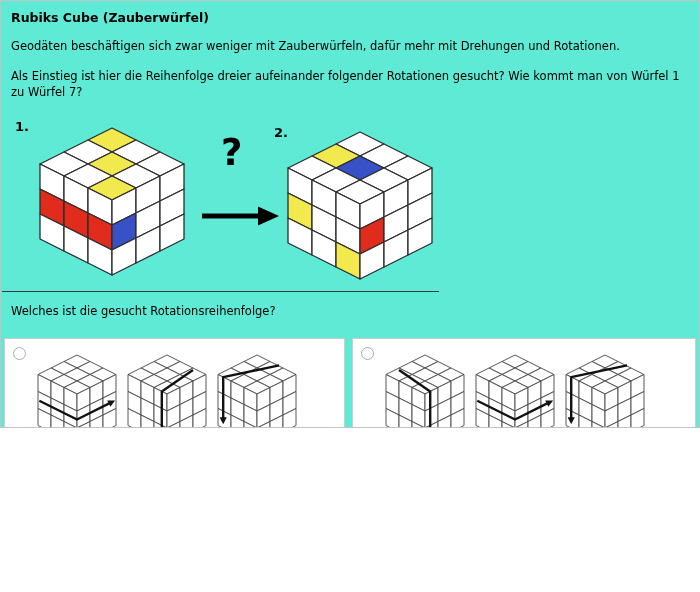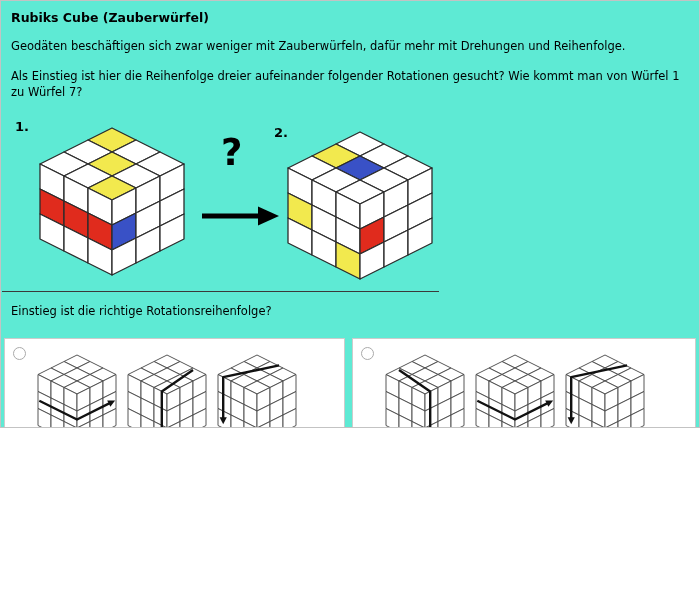--- a/index.html
+++ b/index.html
@@ -22,21 +22,21 @@
   .option-box{position:relative;box-sizing:border-box;border:1px solid #ccc;background:#fff;height:117px;}
   .radio{position:absolute;left:8px;top:8px;width:11px;height:11px;border:1.5px solid #aaa;border-radius:50%;background:#fff;cursor:pointer;}
   .cube-row{position:absolute;left:30px;top:13px;display:flex;gap:6px;}
 </style>
 </head>
 <body>
 
 <div class="page">
   <div class="content-pad">
     <h1 class="title">Rubiks Cube (Zauberwürfel)</h1>
-    <p class="para">Geodäten beschäftigen sich zwar weniger mit Zauberwürfeln, dafür mehr mit Drehungen und Reihenfolge.</p>
+    <p class="para">Geodäten beschäftigen sich zwar weniger mit Zauberwürfeln, dafür mehr mit Drehungen und Rotationen.</p>
     <p class="para">Als Einstieg ist hier die Reihenfolge dreier aufeinander folgender Rotationen gesucht? Wie kommt man von Würfel 1 zu Würfel 7?</p>
     <div class="figure">
       <span class="cube-label l1">1.</span>
       <svg id="cube1" width="150" height="157" viewBox="0 0 150 157">
           <polygon points="75,3 99,15 75,27 51,15" fill="#f2e94e" stroke="#2b2b2b" stroke-width="1.3" stroke-linejoin="round"></polygon>
           <polygon points="51,15 75,27 51,39 27,27" fill="#ffffff" stroke="#2b2b2b" stroke-width="1.3" stroke-linejoin="round"></polygon>
           <polygon points="27,27 51,39 27,51 3,39" fill="#ffffff" stroke="#2b2b2b" stroke-width="1.3" stroke-linejoin="round"></polygon>
           <polygon points="99,15 123,27 99,39 75,27" fill="#ffffff" stroke="#2b2b2b" stroke-width="1.3" stroke-linejoin="round"></polygon>
           <polygon points="75,27 99,39 75,51 51,39" fill="#f2e94e" stroke="#2b2b2b" stroke-width="1.3" stroke-linejoin="round"></polygon>
           <polygon points="51,39 75,51 51,63 27,51" fill="#ffffff" stroke="#2b2b2b" stroke-width="1.3" stroke-linejoin="round"></polygon>
@@ -92,21 +92,21 @@
           <polygon points="123,51 147,39 147,64 123,76" fill="#ffffff" stroke="#2b2b2b" stroke-width="1.3" stroke-linejoin="round"></polygon>
           <polygon points="75,100 99,88 99,113 75,125" fill="#e02b1d" stroke="#2b2b2b" stroke-width="1.3" stroke-linejoin="round"></polygon>
           <polygon points="99,88 123,76 123,101 99,113" fill="#ffffff" stroke="#2b2b2b" stroke-width="1.3" stroke-linejoin="round"></polygon>
           <polygon points="123,76 147,64 147,89 123,101" fill="#ffffff" stroke="#2b2b2b" stroke-width="1.3" stroke-linejoin="round"></polygon>
           <polygon points="75,125 99,113 99,138 75,150" fill="#ffffff" stroke="#2b2b2b" stroke-width="1.3" stroke-linejoin="round"></polygon>
           <polygon points="99,113 123,101 123,126 99,138" fill="#ffffff" stroke="#2b2b2b" stroke-width="1.3" stroke-linejoin="round"></polygon>
           <polygon points="123,101 147,89 147,114 123,126" fill="#ffffff" stroke="#2b2b2b" stroke-width="1.3" stroke-linejoin="round"></polygon>
         </svg>
     </div>
     <hr class="divider">
-    <p class="question">Einstieg ist die richtige Rotationsreihenfolge?</p>
+    <p class="question">Welches ist die gesucht Rotationsreihenfolge?</p>
   </div>
   <div class="options" id="options">
       <div class="option-box">
         <span class="radio"></span>
         <div class="cube-row">
           <svg viewBox="0 0 84 97" width="84" height="97">
             <polygon points="42,3 55,9.5 42,16 29,9.5" fill="#ffffff" stroke="#444444" stroke-width="0.9" stroke-linejoin="round"></polygon>
             <polygon points="29,9.5 42,16 29,22.5 16,16" fill="#ffffff" stroke="#444444" stroke-width="0.9" stroke-linejoin="round"></polygon>
             <polygon points="16,16 29,22.5 16,29 3,22.5" fill="#ffffff" stroke="#444444" stroke-width="0.9" stroke-linejoin="round"></polygon>
             <polygon points="55,9.5 68,16 55,22.5 42,16" fill="#ffffff" stroke="#444444" stroke-width="0.9" stroke-linejoin="round"></polygon>

